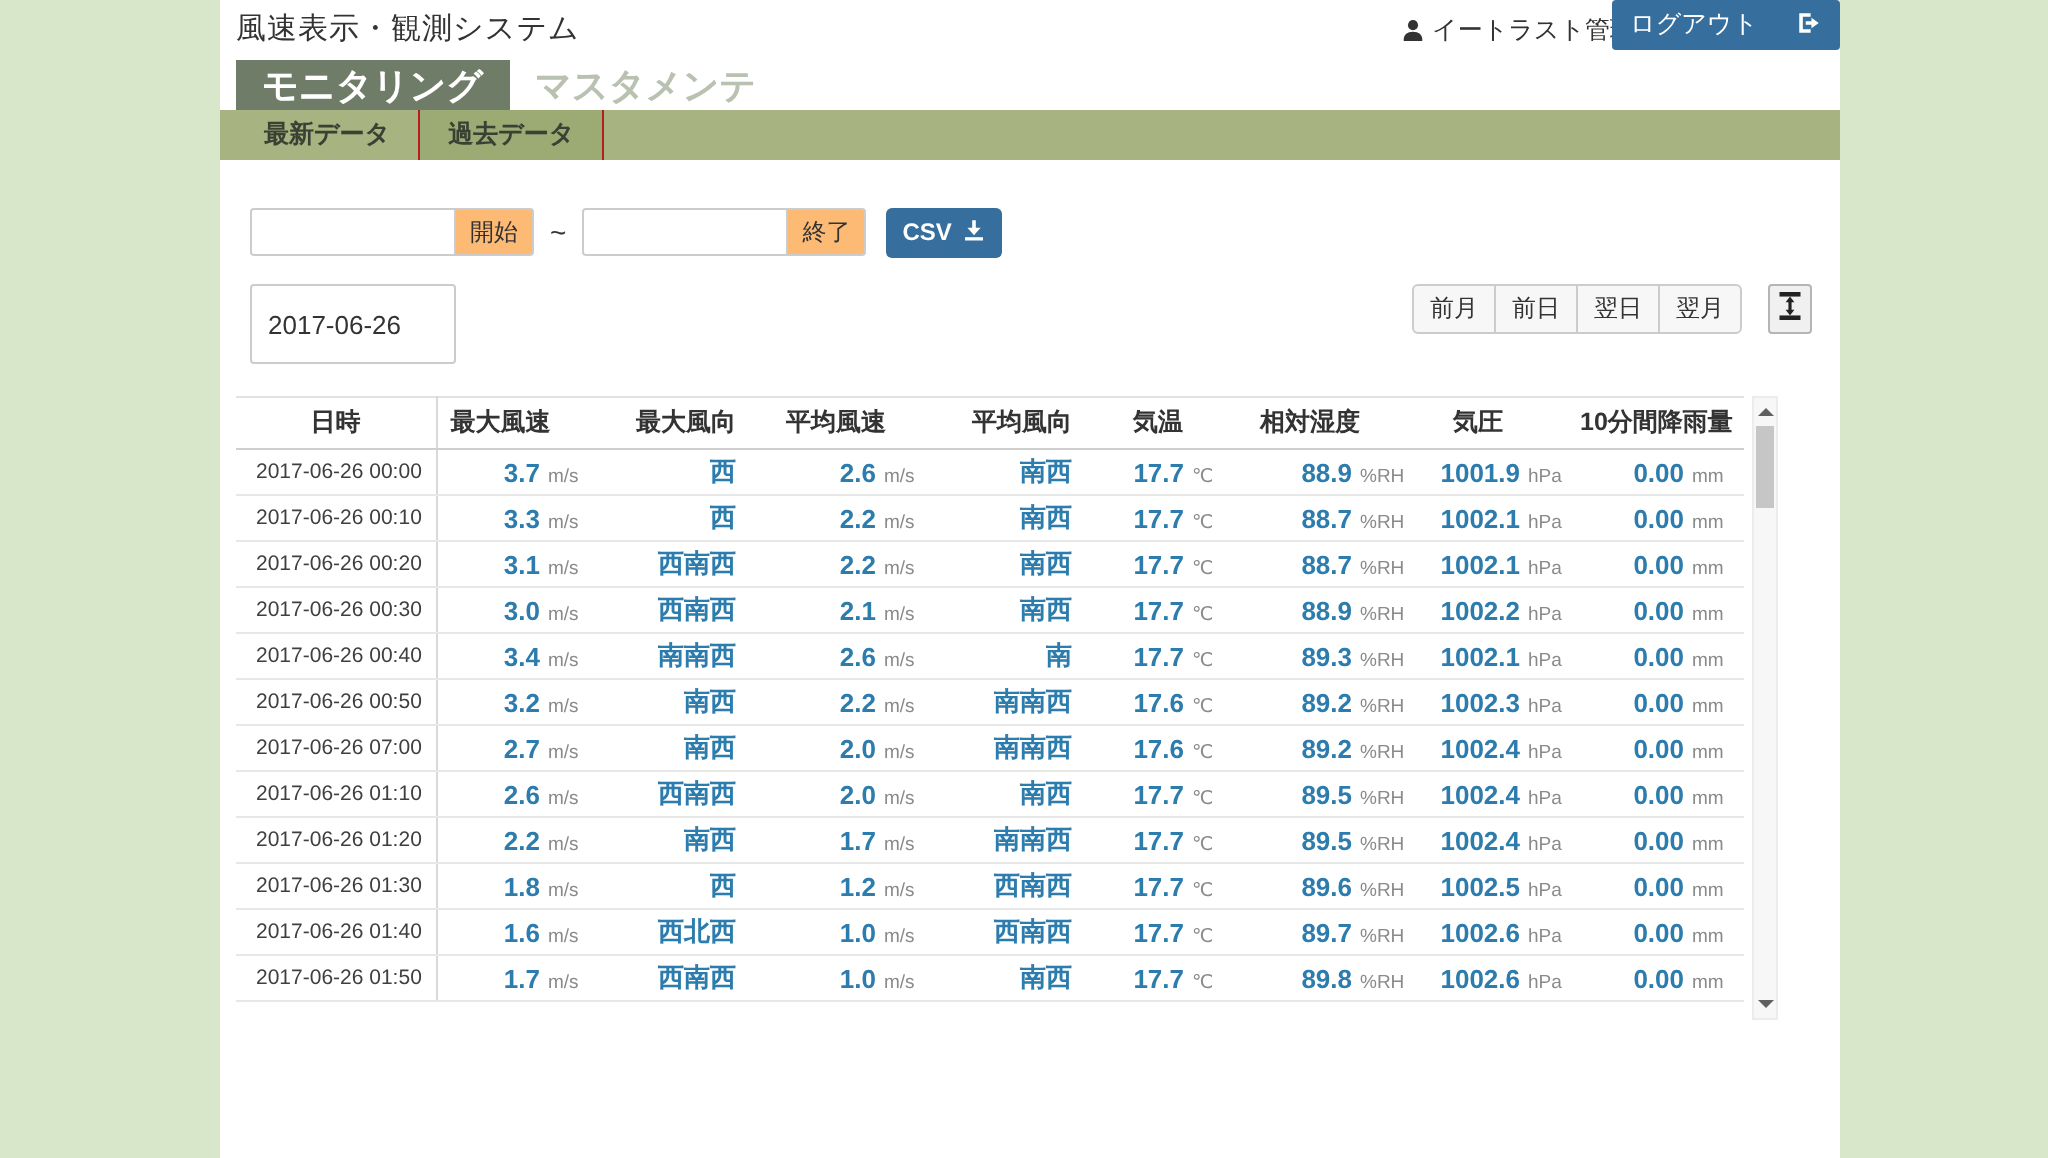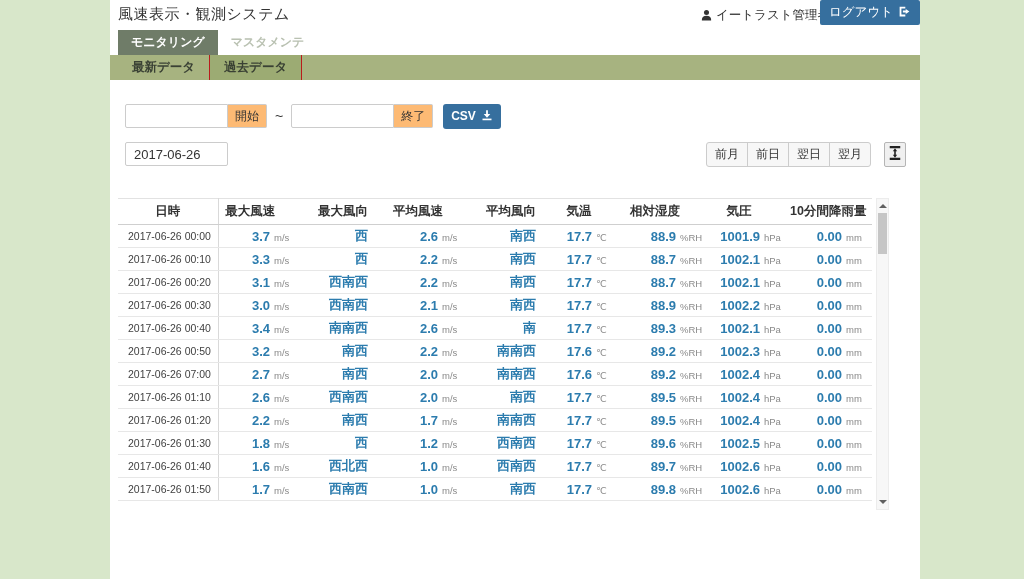--- a/index.html
+++ b/index.html
@@ -7,26 +7,26 @@
   body { font-family:"Liberation Sans","DejaVu Sans",sans-serif; background:#d8e7ca; }
   .page { position:relative; width:1024px; height:579px; }
   .content { position:absolute; left:110px; top:0; width:810px; height:579px; background:#ffffff; }
 
   
   .top-header { position:relative; height:30px; background:#fff; }
   .app-title { position:absolute; left:8px; top:5px; font-size:15px; color:#333; letter-spacing:0.5px; }
   .user-box { position:absolute; right:90px; top:7px; display:flex; align-items:center; gap:3px; font-size:12.5px; color:#333; }
   .user-box svg { display:block; }
   .logout-btn { position:absolute; right:0; top:0; height:25px; background:#366f9e; color:#fff; border:none;
-    font-size:12.5px; padding:0 9px; display:flex; align-items:center; gap:5px; border-radius:2px; cursor:pointer;
+    font-size:12.5px; padding:0 9px; display:flex; align-items:center; gap:19px; border-radius:2px; cursor:pointer;
     font-family:inherit; }
 
   
   .tabs-row { height:25px; display:flex; padding-left:8px; background:#fff; }
-  .tab { padding:0 13px; display:flex; align-items:center; font-size:12px; font-weight:bold; cursor:pointer; }
+  .tab { padding:0 13px; display:flex; align-items:center; font-size:18px; font-weight:bold; cursor:pointer; }
   .tab.active { background:#6f7c68; color:#ffffff; }
   .tab.inactive { background:transparent; color:#b9c1b1; }
 
   
   .subnav { height:25px; background:#a7b380; display:flex; padding-left:8px; }
   .subnav-item { padding:0 14px; line-height:25px; font-size:12.5px; font-weight:bold; color:#3a4134;
     border-right:1px solid #b91c1c; cursor:pointer; }
   .subnav-item.active { background:#9cab73; }
 
   
@@ -35,21 +35,21 @@
   .text-input { width:103px; height:24px; border:1px solid #ccc; border-radius:2px 0 0 2px; padding:0 6px;
     font-size:13px; color:#333; font-family:inherit; background:#fff; }
   .addon { height:24px; padding:0 7px; display:flex; align-items:center; font-size:12px; color:#333;
     background:#fdba74; border:1px solid #ccc; border-left:none; border-radius:0 2px 2px 0; }
   .range-sep { margin:0 8px; font-size:14px; color:#333; }
   .csv-btn { margin-left:10px; height:25px; background:#366f9e; color:#fff; border:none; border-radius:3px;
     font-size:12px; font-weight:bold; padding:0 8px; display:flex; align-items:center; gap:5px; cursor:pointer;
     font-family:inherit; }
 
   .date-row { position:absolute; left:15px; top:62px; right:0; height:26px; }
-  .date-input { width:103px; height:24px; border:1px solid #ccc; border-radius:2px; padding:0 8px;
+  .date-input { width:103px; height:40px; border:1px solid #ccc; border-radius:2px; padding:0 8px;
     font-size:13px; color:#333; font-family:inherit; background:#fff; }
   .calendar-btn { position:absolute; left:108px; top:0; height:25px; background:#f5f5f5; border:1px solid #ccc;
     border-radius:3px; font-size:12px; color:#333; padding:0 9px; display:flex; align-items:center; gap:5px;
     cursor:pointer; font-family:inherit; }
   .nav-group { position:absolute; right:49px; top:0; display:flex; }
   .nav-btn { height:25px; padding:0 8px; background:#f7f7f7; border:1px solid #ccc; margin-left:-1px;
     font-size:12px; color:#333; cursor:pointer; font-family:inherit; }
   .nav-btn:first-child { border-radius:3px 0 0 3px; margin-left:0; }
   .nav-btn:last-child { border-radius:0 3px 3px 0; }
   .resize-btn { position:absolute; right:14px; top:0; width:22px; height:25px; background:#f0f0f0;

